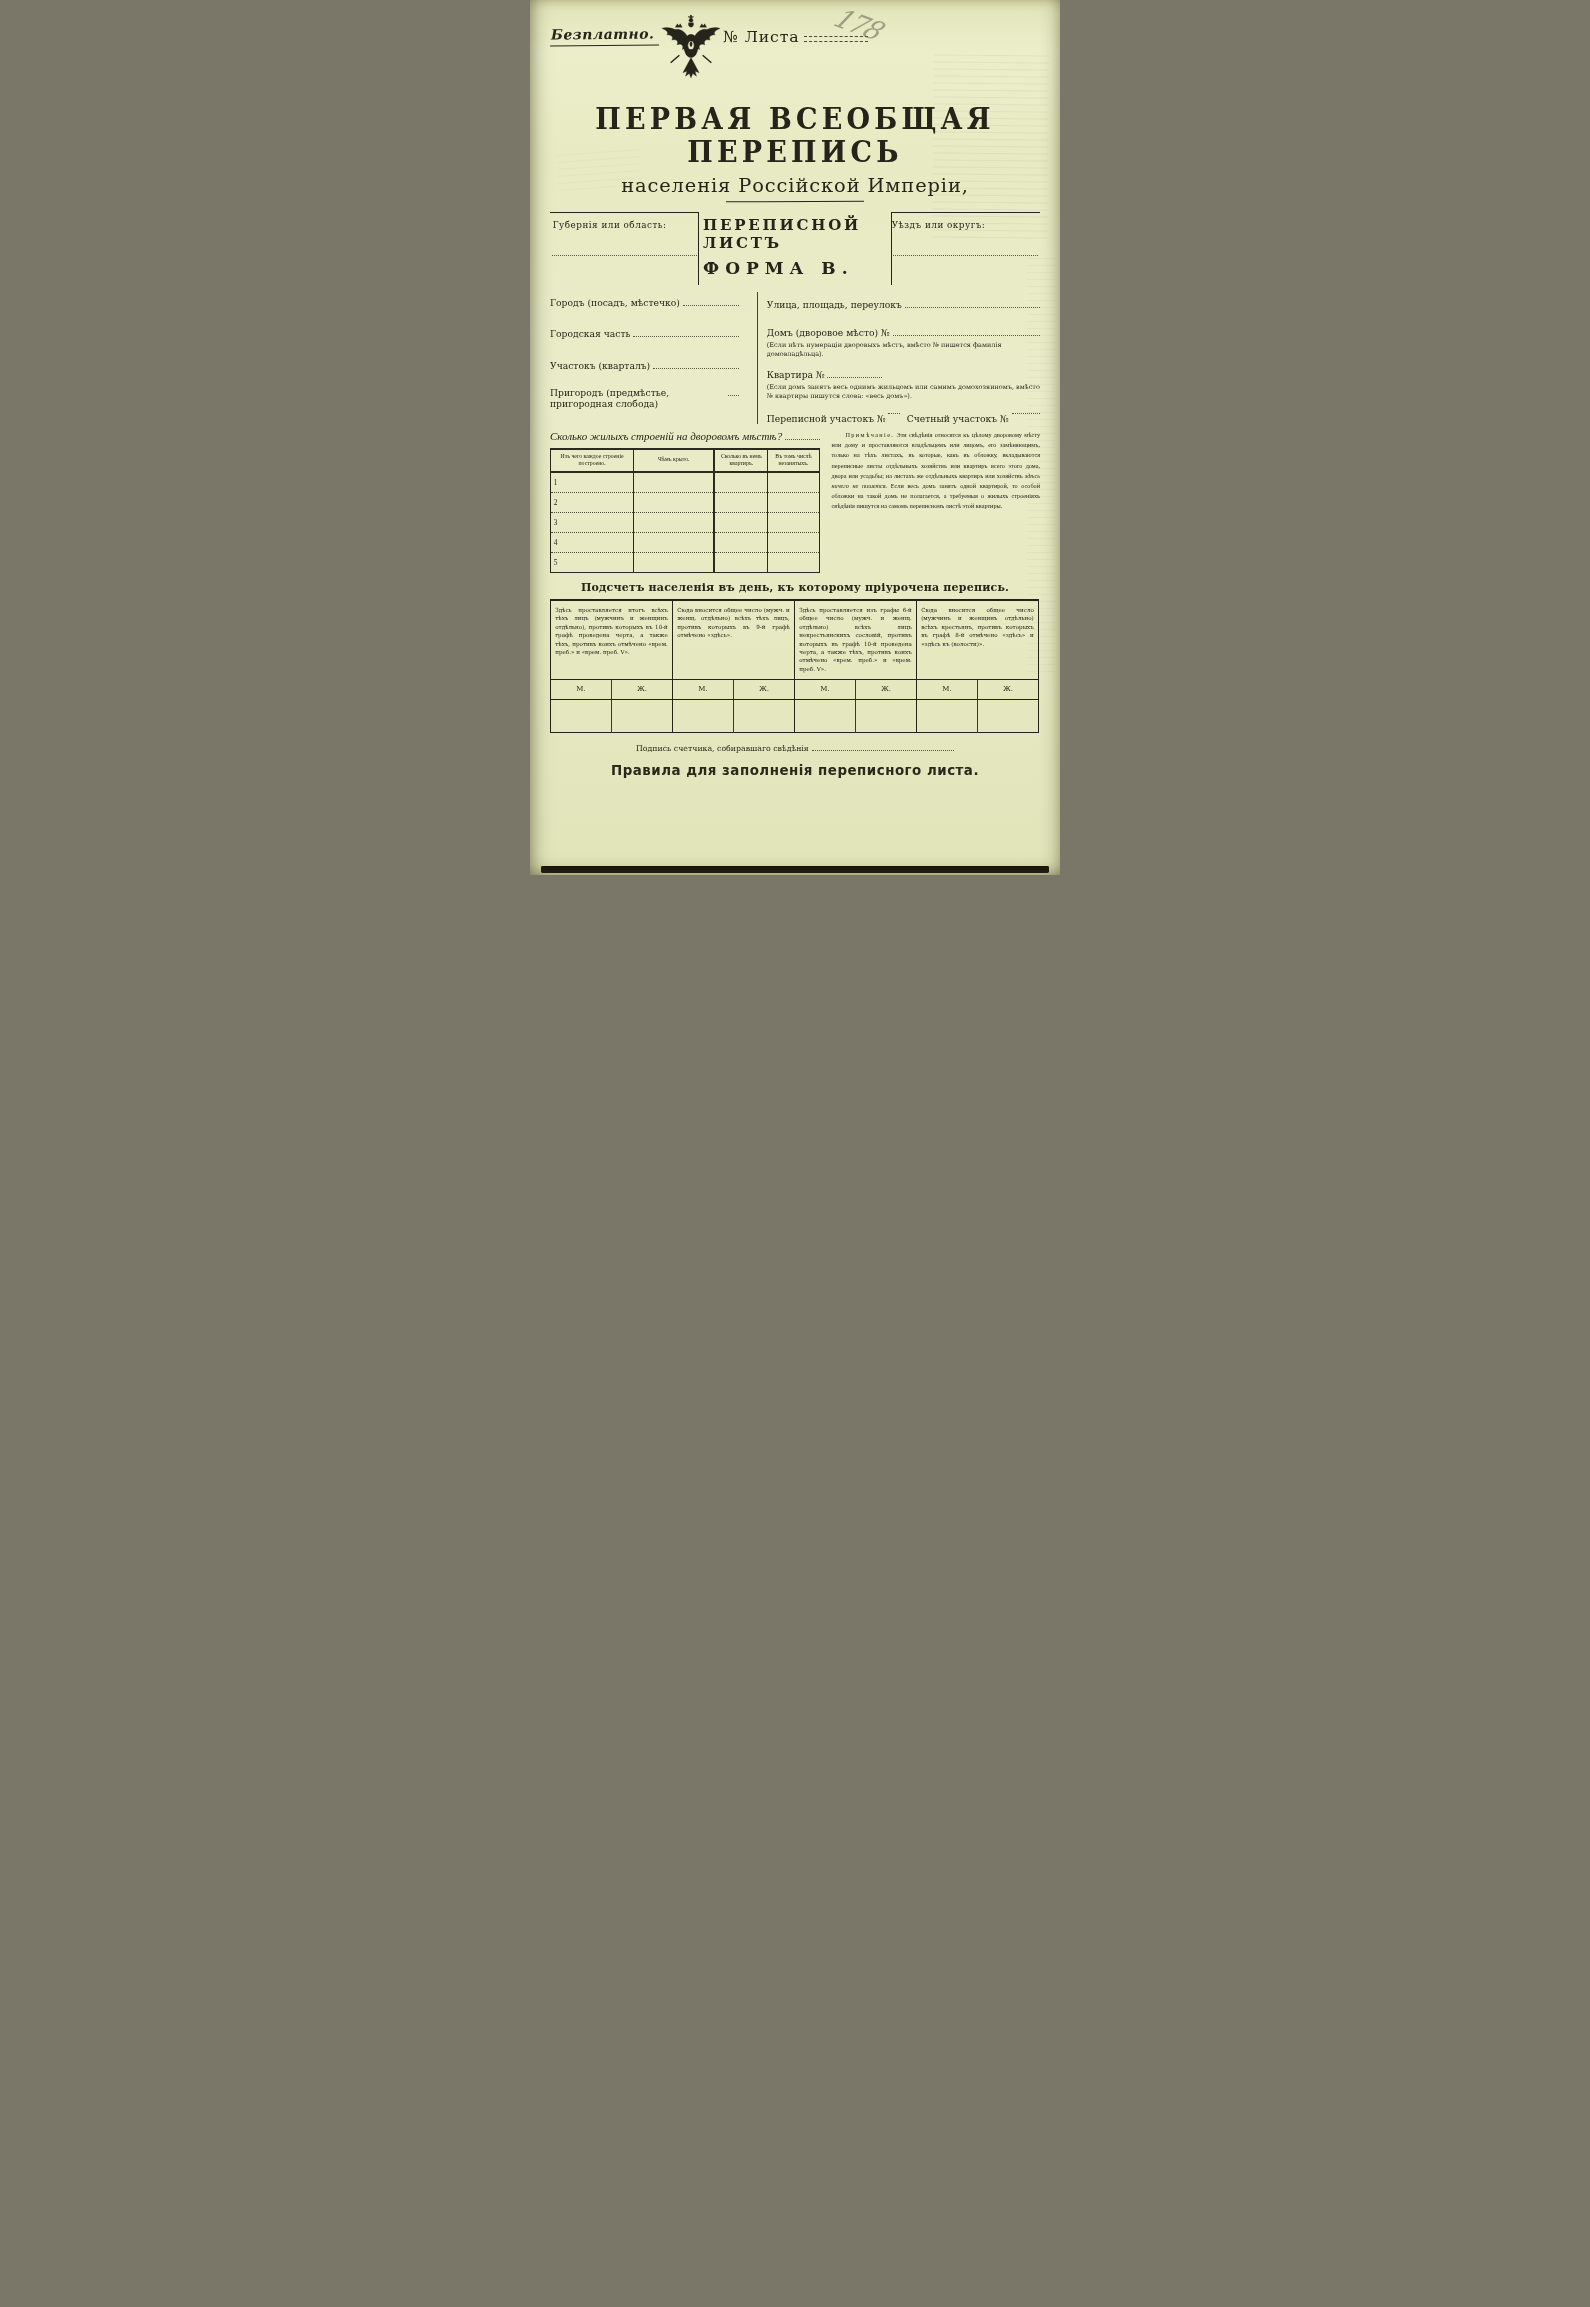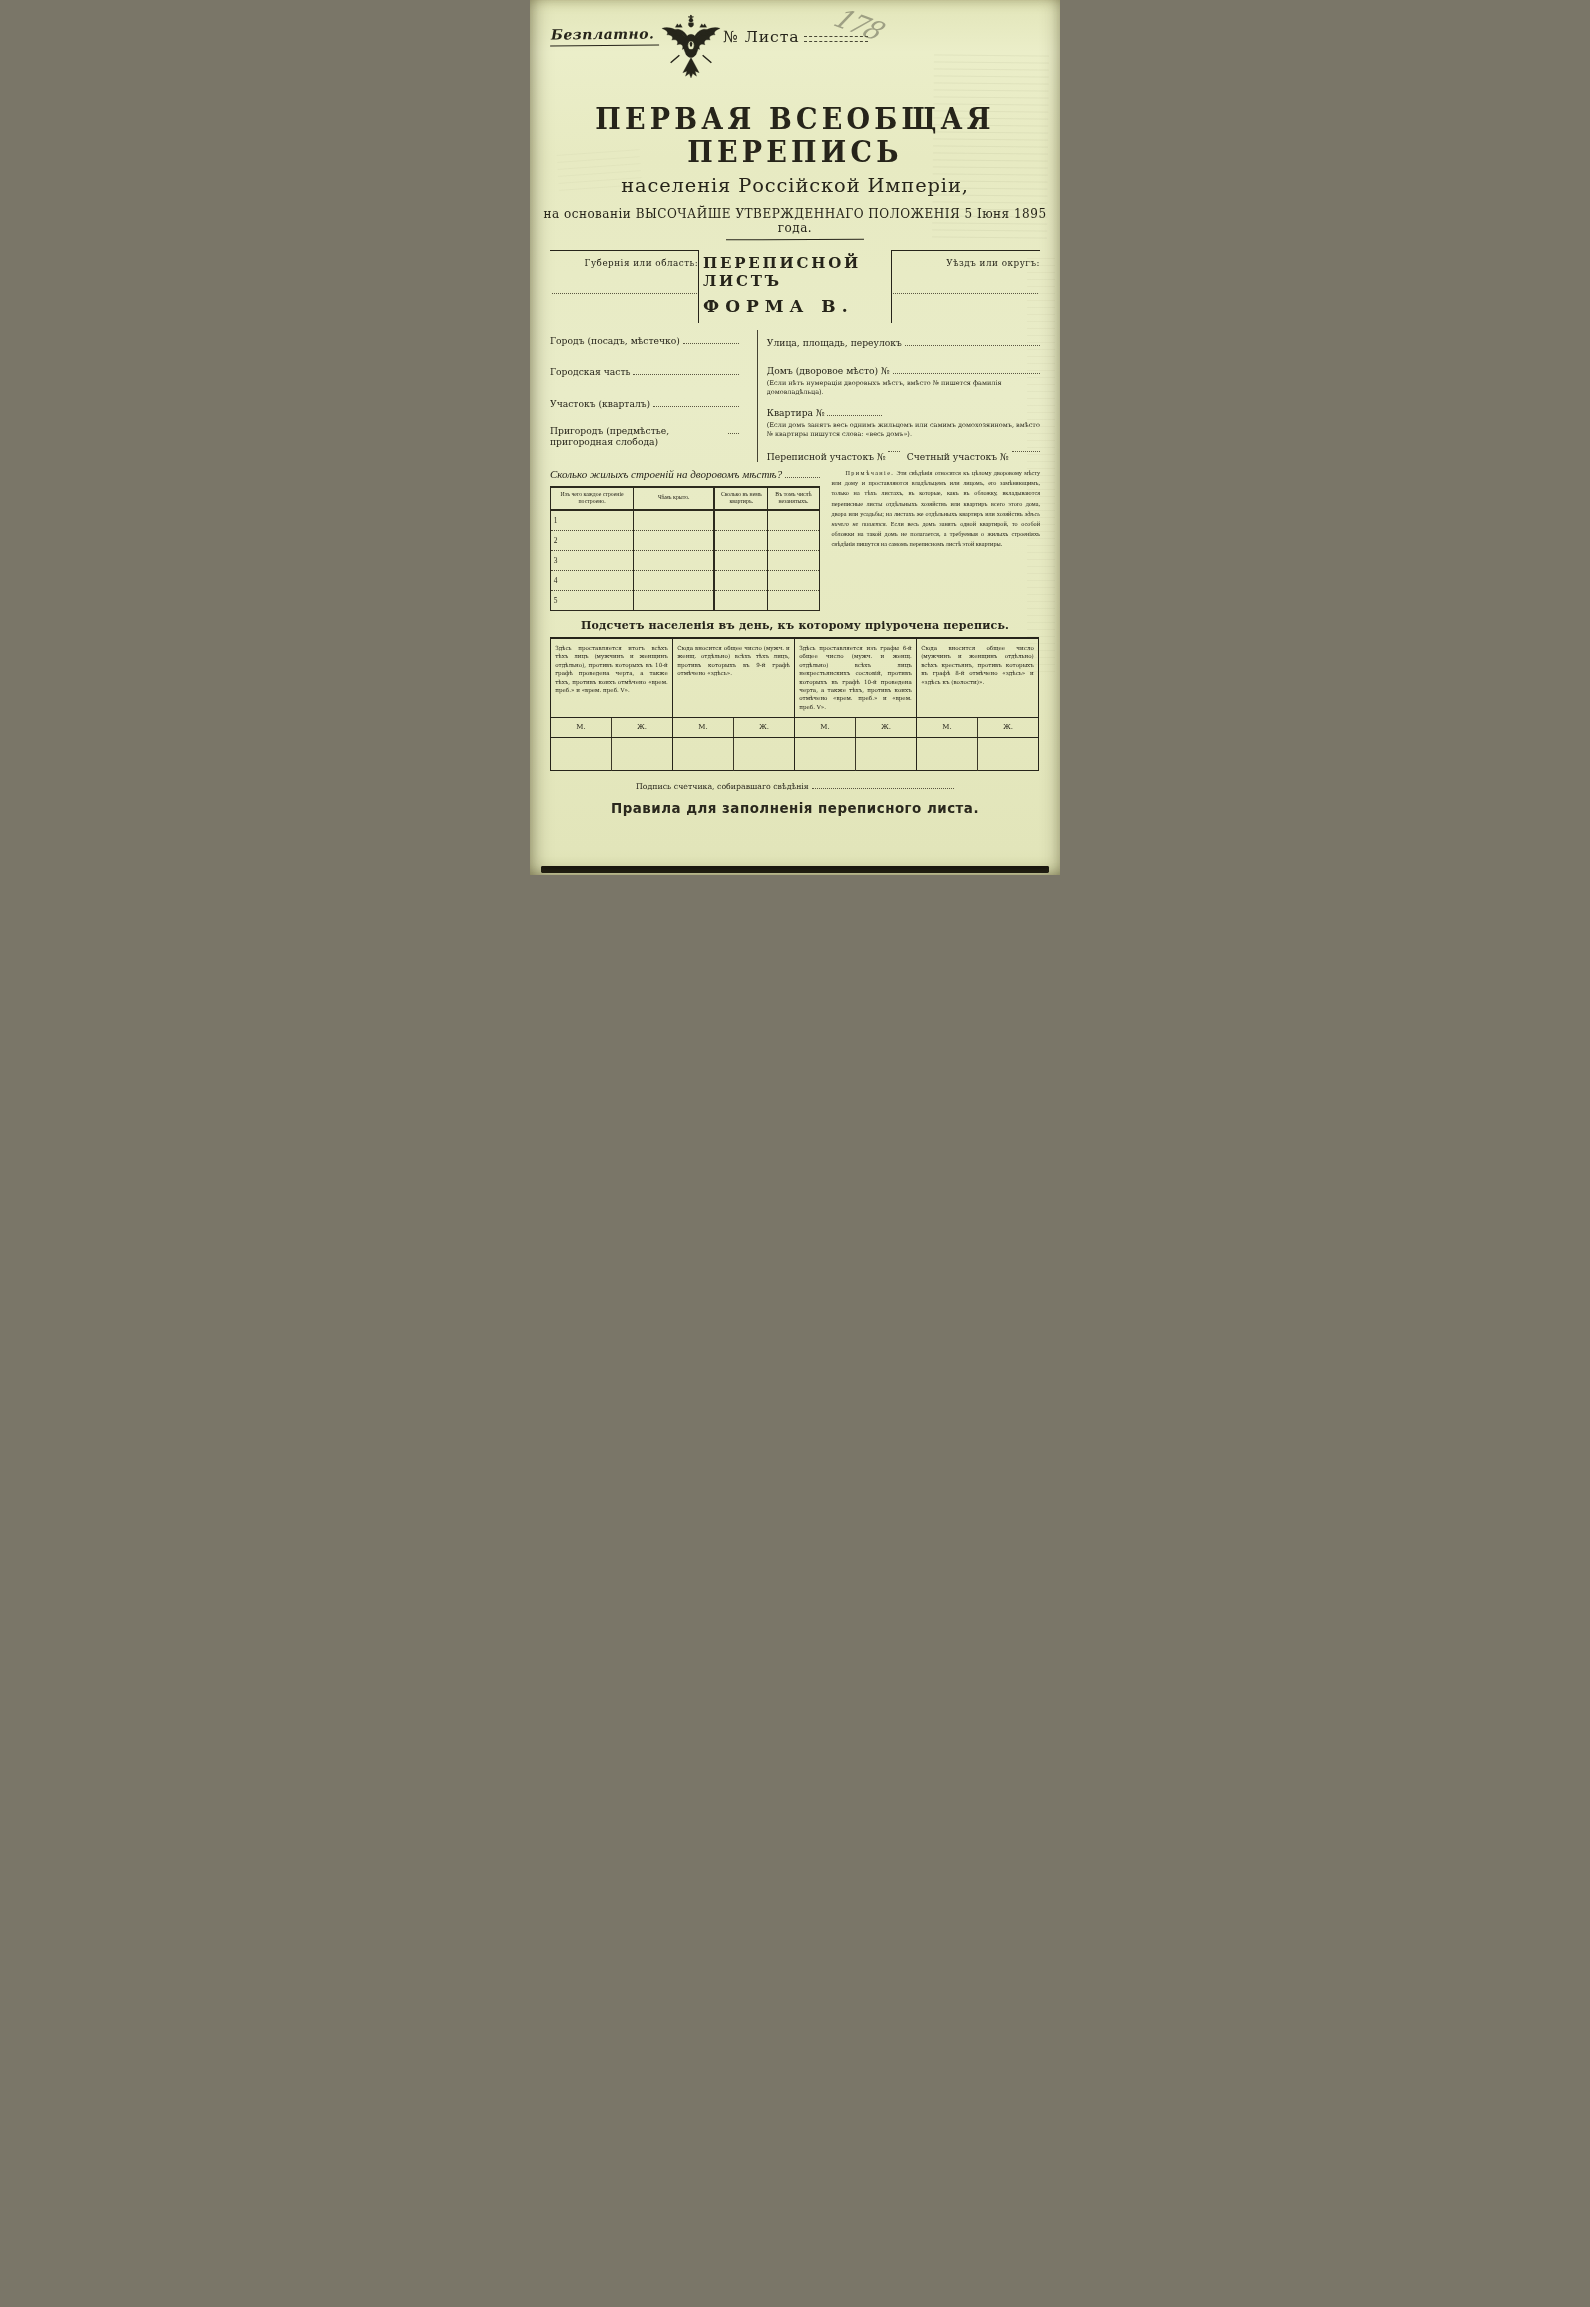--- a/index.html
+++ b/index.html
@@ -33,21 +33,21 @@
     border-top:1.4px dashed rgba(42,40,26,.85); border-bottom:1.4px dashed rgba(42,40,26,.85); }
   .pencil { position:absolute; right:-14px; top:-17.5px; font-size:27px; font-style:italic;
     color:rgba(98,99,82,.55); transform:rotate(20deg) skewX(-14deg); letter-spacing:-1.8px; }
 
   .main-title { text-align:center; font-size:27px; font-weight:bold; letter-spacing:4.2px; margin-top:8.3px; transform:scaleY(1.08); }
   .sub-title { text-align:center; font-size:19.4px; margin-top:7.4px; letter-spacing:0.9px; }
   .basis-line { text-align:center; font-size:12px; margin-top:10px; letter-spacing:0.5px; }
   .basis-rule { width:138px; height:1.4px; background:#26241a; margin:4.6px auto 0; transform:rotate(-.3deg); }
 
   .form-box { display:flex; margin:9.2px 20px 0; }
-  .fb-side { flex:1.25; border-top:1.8px solid #26241a; padding-top:7.4px;text-align:right; }
+  .fb-side { flex:1.25; border-top:1.8px solid #26241a; padding-top:7.4px; }
   .fb-side .lbl { font-size:8.8px; letter-spacing:0.5px; }
   .fb-left .lbl { padding-left:2.8px; }
   .fb-right { }
   .dotline { border-bottom:0.9px dotted rgba(55,50,32,.8); height:11px; margin:0 1.8px; }
   .fb-center { flex:1.55; border-left:1.4px solid #26241a; border-right:1.4px solid #26241a; padding:3.7px 3.7px 6.5px; }
   .fb-title { font-size:15px; font-weight:bold; letter-spacing:2.8px; }
   .fb-sub { font-size:17px; font-weight:bold; letter-spacing:6px; margin-top:6.5px; }
 
   .addr { display:flex; margin:7.4px 20px 0; }
   .addr-left { width:38.5%; padding-right:18px; border-right:0.9px solid rgba(40,38,25,.85); padding-bottom:4.6px; }
@@ -122,21 +122,20 @@
     </div>
     <div class="sheet-no">
       <span>№ Листа</span>
       <span class="sheet-no-line"></span>
       <span class="pencil">178</span>
     </div>
   </div>
 
   <div class="main-title">ПЕРВАЯ ВСЕОБЩАЯ ПЕРЕПИСЬ</div>
   <div class="sub-title">населенія Россійской Имперіи,</div>
-  <div class="basis-line">на основаніи ВЫСОЧАЙШЕ УТВЕРЖДЕННАГО ПОЛОЖЕНІЯ 5 Іюня 1895 года.</div>
   <div class="basis-rule"></div>
 
   <div class="form-box">
     <div class="fb-side fb-left">
       <div class="lbl">Губернія или область:</div>
       <div class="dotline" style="margin-top:14px"></div>
     </div>
     <div class="fb-center">
       <div class="fb-title">ПЕРЕПИСНОЙ ЛИСТЪ</div>
       <div class="fb-sub">ФОРМА В.</div>

